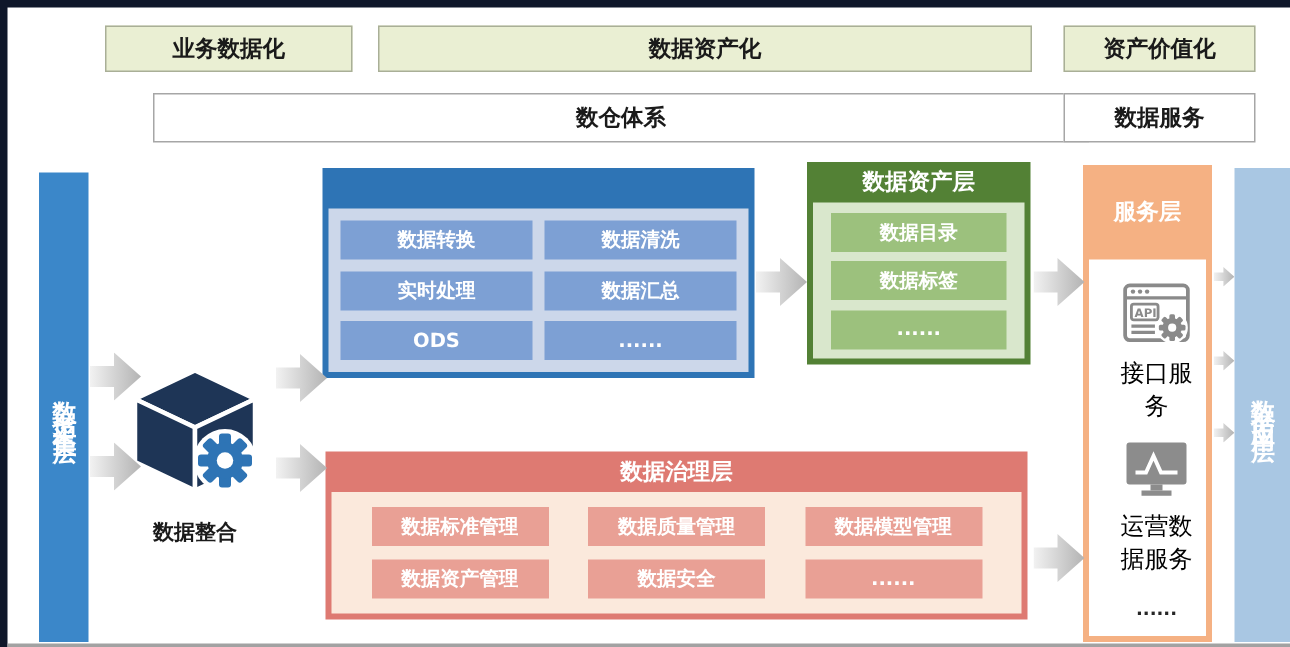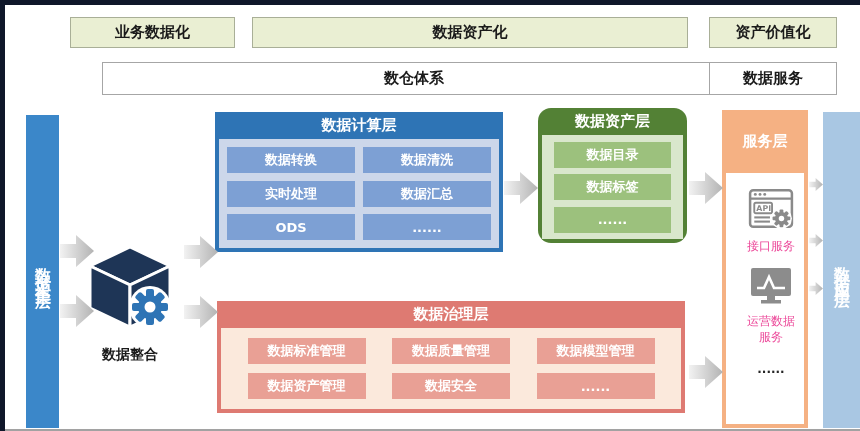--- a/index.html
+++ b/index.html
@@ -10,30 +10,30 @@
   .vbar{color:#fff;font-size:16px;font-weight:bold;writing-mode:vertical-rl;text-orientation:upright;letter-spacing:7px;display:flex;align-items:center;justify-content:center;}
   #collection-bar{left:21px;top:110px;width:33px;height:313px;background:#3b87c9;}
   #application-bar{left:818px;top:107px;width:37px;height:316px;background:#a9c7e3;}
   .layer{position:absolute;box-sizing:border-box;}
   .layer-title{height:27px;display:flex;align-items:center;justify-content:center;color:#fff;font-size:15px;font-weight:bold;}
   .layer-inner{position:absolute;left:4px;right:4px;top:27px;bottom:4px;display:grid;justify-content:space-evenly;align-content:space-evenly;}
   .cell{display:flex;align-items:center;justify-content:center;color:#fff;font-size:13px;font-weight:bold;width:128px;height:26px;}
   #compute-layer{left:210px;top:107px;width:288px;height:140px;background:#2e74b5;}
   #compute-layer .layer-inner{background:#ccd7ea;grid-template-columns:repeat(2,128px);}
   #compute-layer .cell{background:#7da0d4;}
-  #asset-layer{left:533px;top:103px;width:149px;height:135px;background:#538135;border-radius:13px;}
+  #asset-layer{left:533px;top:103px;width:149px;height:135px;background:#538135;}
   #asset-layer .layer-inner{background:#d9e7cc;grid-template-columns:117px;}
   #asset-layer .cell{background:#9cc17d;width:117px;}
   #governance-layer{left:212px;top:296px;width:468px;height:112px;background:#de7a72;}
   #governance-layer .layer-inner{background:#fbe9dc;grid-template-columns:repeat(3,118px);}
   #governance-layer .cell{background:#e9a095;width:118px;}
   #service-layer{left:717px;top:105px;width:86px;height:318px;background:#f5b183;}
   #service-layer .svc-title{height:63px;display:flex;align-items:center;justify-content:center;color:#fff;font-size:15px;font-weight:bold;}
   #service-panel{position:absolute;left:4px;right:4px;top:63px;bottom:4px;background:#fff;display:flex;flex-direction:column;align-items:center;padding-top:12px;box-sizing:border-box;padding-left:12px;}
-  .svc-label{font-size:12px;color:#ec4899;text-align:center;line-height:1.35;margin-top:7px;width:56px;}
+  .svc-label{font-size:16px;color:#000000;text-align:center;line-height:1.35;margin-top:7px;width:56px;}
   .svc-dots{font-size:12px;color:#262626;margin-top:16px;font-weight:bold;}
   #integration-icon{position:absolute;left:79px;top:238px;width:92px;height:86px;}
   #integration-label{position:absolute;left:70px;top:329px;width:110px;text-align:center;font-size:14px;font-weight:bold;color:#1a1a1a;margin-top:12px;}
   .arrow{position:absolute;}
   #bottom-rule{position:absolute;left:0;right:0;top:424px;height:5px;background:#a2a2a2;}
   svg{display:block;}
 </style>
 </head>
 <body>
 
@@ -71,21 +71,20 @@
         <rect x="62" y="46" width="8" height="36" rx="2" transform="rotate(90 66 64)"></rect>
         <rect x="62" y="46" width="8" height="36" rx="2" transform="rotate(135 66 64)"></rect>
         <circle cx="66" cy="64" r="12"></circle>
       </g>
       <circle cx="66" cy="64" r="5.5" fill="#fff"></circle>
     </svg>
   </div>
   <div id="integration-label">数据整合</div>
 
   <div class="layer" id="compute-layer">
-    <div class="layer-title">数据计算层</div>
     <div class="layer-inner">
       <div class="cell">数据转换</div>
       <div class="cell">数据清洗</div>
       <div class="cell">实时处理</div>
       <div class="cell">数据汇总</div>
       <div class="cell">ODS</div>
       <div class="cell">......</div>
     </div>
   </div>
 

